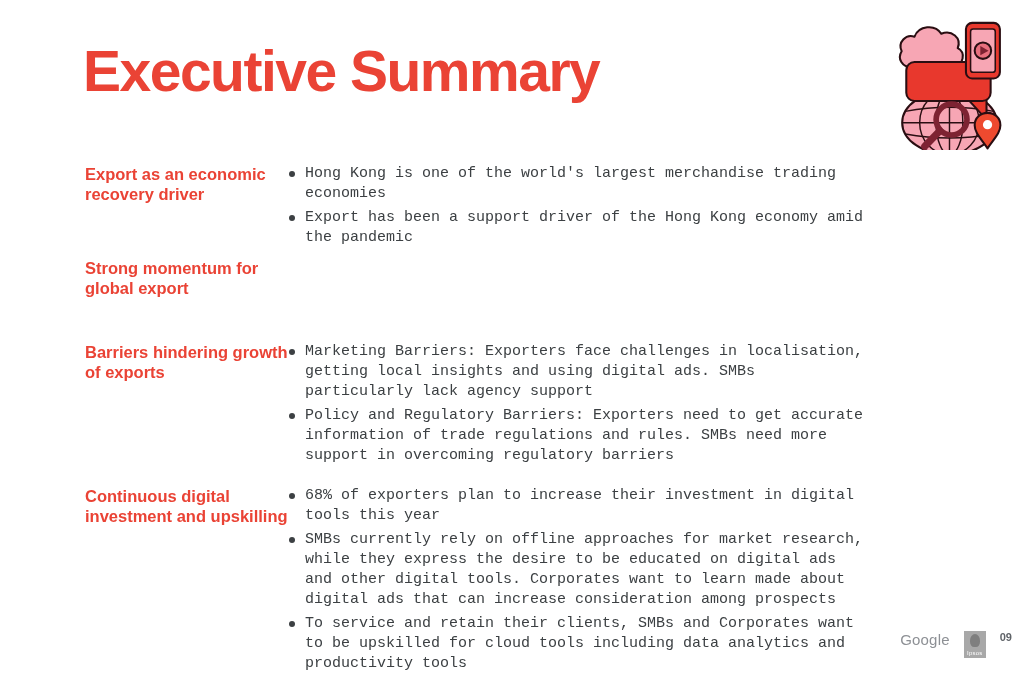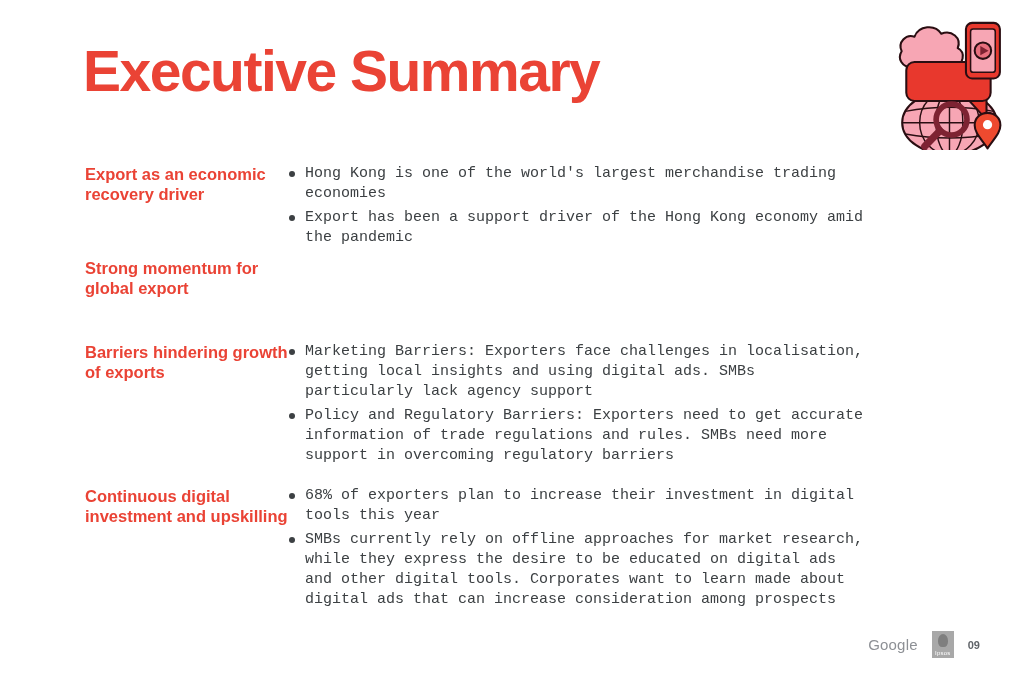--- a/index.html
+++ b/index.html
@@ -69,24 +69,24 @@
     position: absolute;
     left: 1px;
     top: 7px;
     width: 6px;
     height: 6px;
     border-radius: 50%;
     background: #3C4043;
   }
   .footer {
     position: absolute;
-    right: 40px;
+    right: 8px;
     bottom: 22px;
     display: flex;
-    align-items: center;
+    align-items: flex-start;
     gap: 14px;
   }
   .google-logo {
     font-size: 15px;
     font-weight: 500;
     color: #8d9095;
     letter-spacing: 0.2px;
   }
   .ipsos-logo {
     width: 22px;
@@ -186,20 +186,21 @@
       <li>Marketing Barriers: Exporters face challenges in localisation, getting local insights and using digital ads.  SMBs particularly lack agency support</li>
       <li>Policy and Regulatory Barriers: Exporters need to get accurate information of trade regulations and rules.  SMBs need more support in overcoming regulatory barriers</li>
     </ul>
   </div>
 
   <div class="section-row row-4">
     <div class="section-heading">Continuous digital investment and upskilling</div>
     <ul class="bullet-list">
       <li>68% of exporters plan to increase their investment in digital tools this year</li>
       <li>SMBs currently rely on offline approaches for market research, while they express the desire to be educated on digital ads and other digital tools. Corporates want to learn made about digital ads that can increase consideration among prospects</li>
+      <li>To service and retain their clients, SMBs and Corporates want to be upskilled for cloud tools including data analytics and productivity tools</li>
     </ul>
   </div>
 
   <div class="footer">
     <span class="google-logo">Google</span>
     <span class="ipsos-logo">
       <span class="ipsos-head"></span>
       <span class="ipsos-text">Ipsos</span>
     </span>
     <span class="page-number">09</span>

